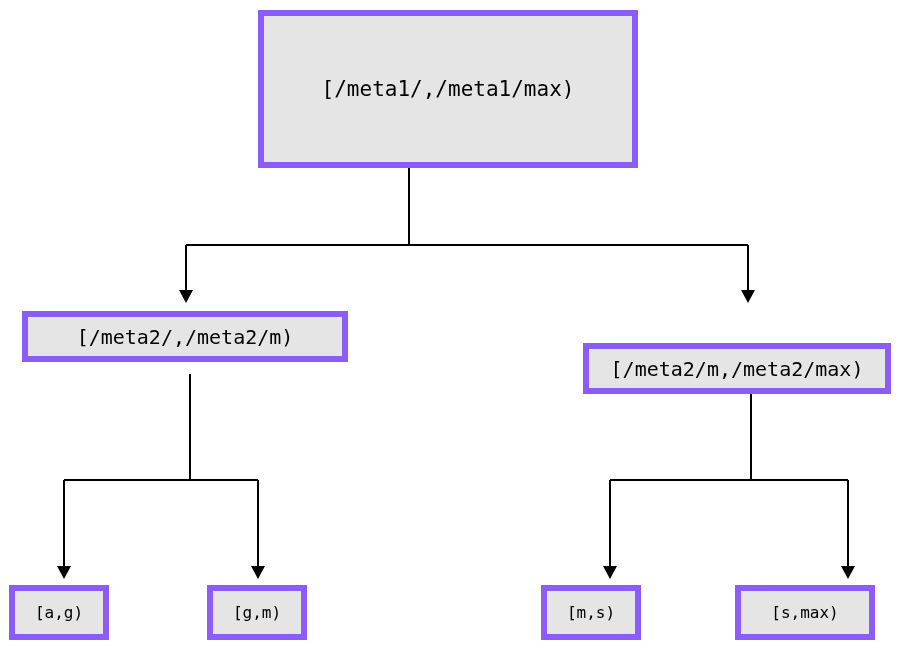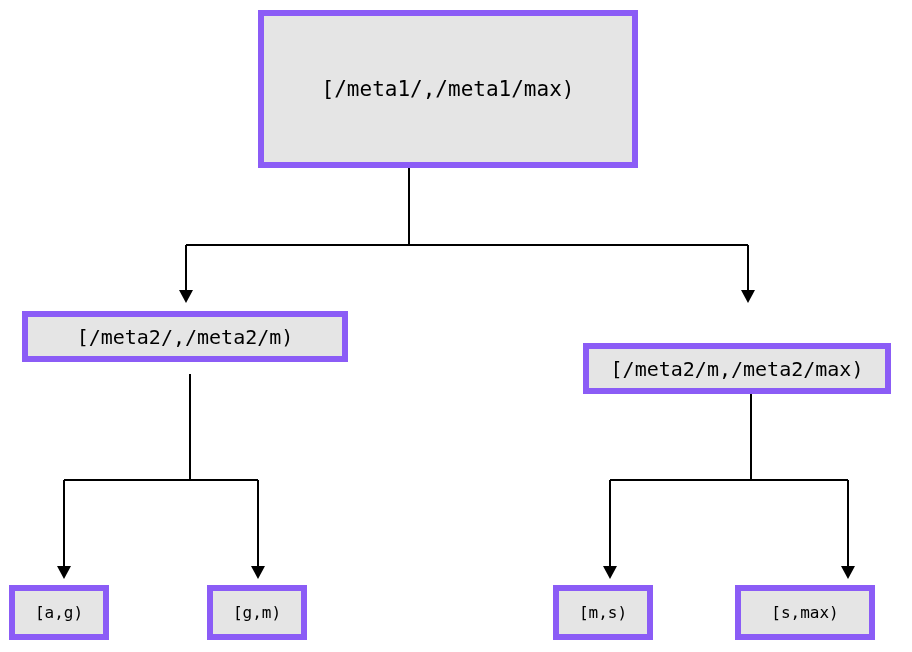--- a/index.html
+++ b/index.html
@@ -65,21 +65,21 @@
   .node.mid-left .node-label,
   .node.mid-right .node-label { font-size: 20px; }
 
   .node.leaf {
     top: 585px;
     height: 55px;
   }
   .node.leaf .node-label { font-size: 16px; }
   .node.leaf-1 { left: 9px;   width: 100px; }
   .node.leaf-2 { left: 207px; width: 100px; }
-  .node.leaf-3 { left: 553px; width: 100px; }
+  .node.leaf-3 { left: 541px; width: 100px; }
   .node.leaf-4 { left: 735px; width: 140px; }
 </style>
 </head>
 <body>
 
 <div id="canvas">
 
   <svg id="edges" viewBox="0 0 912 652" xmlns="http://www.w3.org/2000/svg">
 
     <g>

